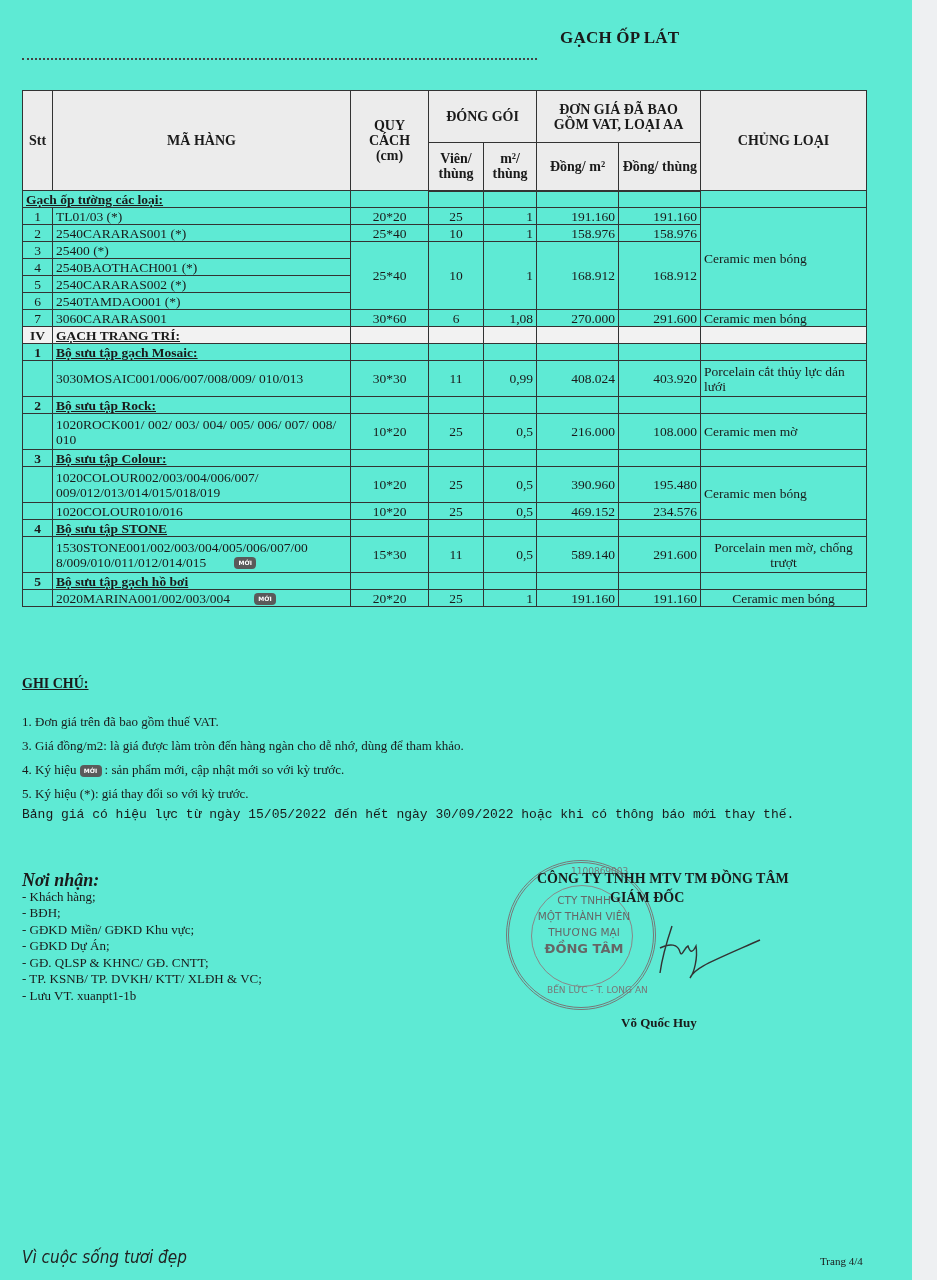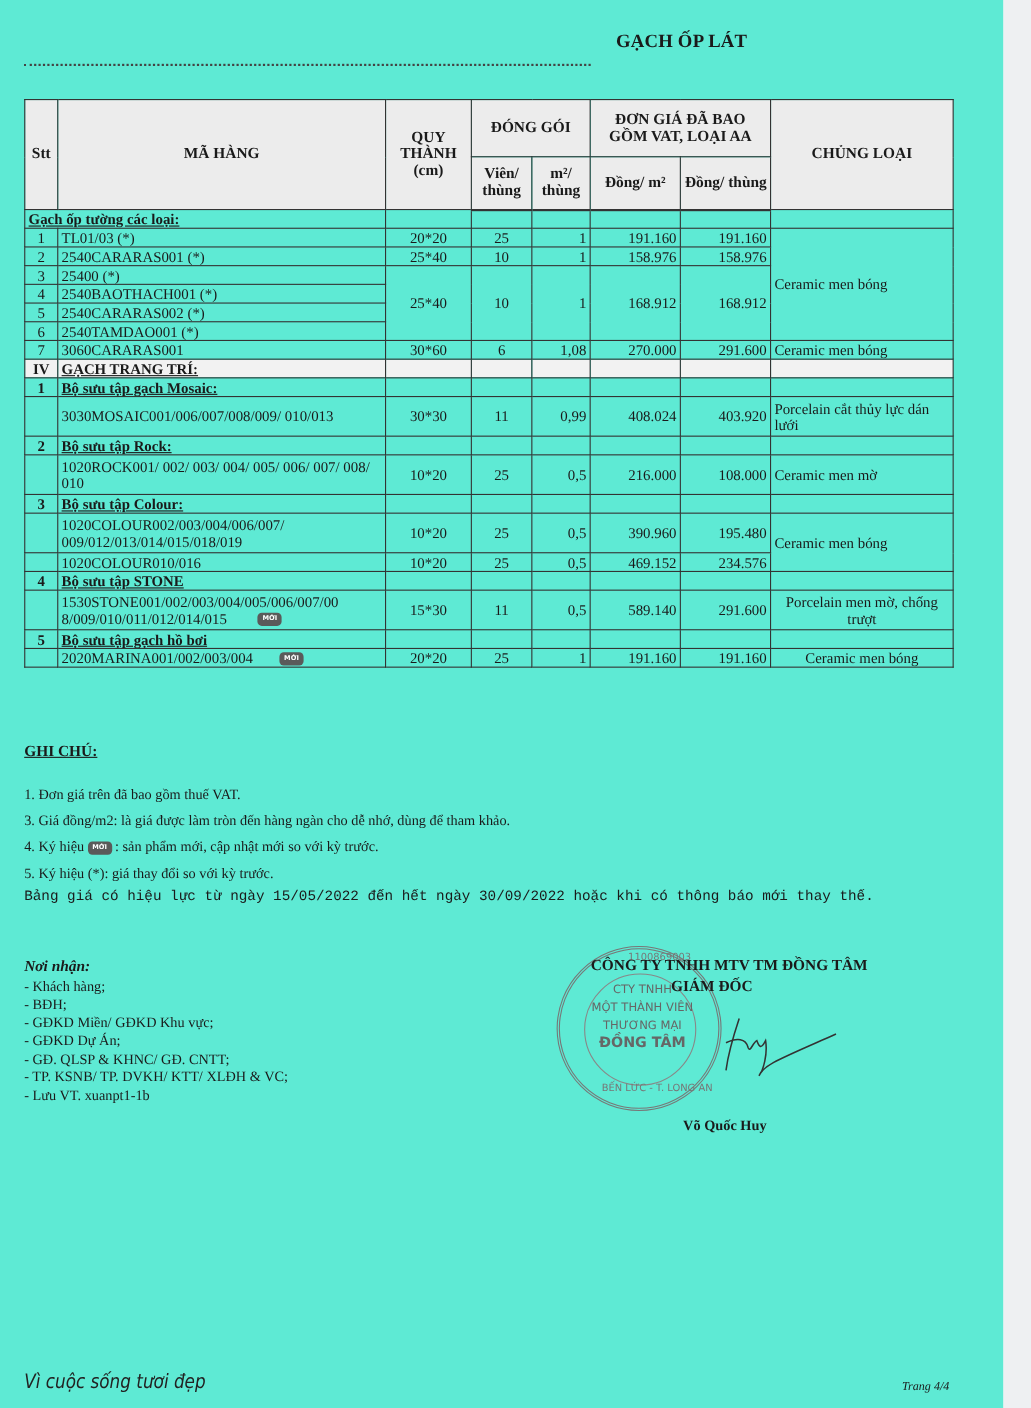--- a/index.html
+++ b/index.html
@@ -52,21 +52,21 @@
   .badge.inline { margin: 0 3px; }
   .notes {
     position: absolute; left: 22px; top: 676px; width: 870px; font-size: 13px;
   }
   .notes .notes-title { font-weight: bold; text-decoration: underline; font-size: 14px; margin-bottom: 22px; }
   .notes .note { margin-bottom: 8px; line-height: 16px; }
   .notes .validity { margin-top: -3px; font-family: Liberation Mono, monospace; }
   .recipients {
     position: absolute; left: 22px; top: 872px; font-size: 13px; line-height: 16.5px;
   }
-  .recipients .rec-title { font-weight: bold; font-style: italic; font-size: 14px; }
+  .recipients .rec-title { font-weight: bold; font-style: italic; font-size: 18px; }
   .signature {
     position: absolute; left: 500px; top: 858px; width: 360px; height: 180px;
   }
   .stamp {
     position: absolute; left: 6px; top: 2px; width: 150px; height: 150px;
     border: 3px double #777; border-radius: 50%; box-sizing: border-box;
   }
   .stamp-inner {
     position: absolute; left: 22px; top: 22px; width: 100px; height: 100px;
     border: 1.5px solid #888; border-radius: 50%;
@@ -78,21 +78,21 @@
   .stamp-code { position: absolute; left: 42px; top: 3px; font-size: 9px; color: #777; font-family: "DejaVu Sans", sans-serif; margin-left: 20px; }
   .stamp-bottom { position: absolute; left: 38px; top: 122px; font-size: 9px; color: #777; font-family: "DejaVu Sans", sans-serif; }
   .company { position: absolute; left: 37px; top: 13px; font-weight: bold; font-size: 14px; white-space: nowrap; }
   .director { position: absolute; left: 110px; top: 32px; font-weight: bold; font-size: 14px; }
   .sig-scribble { position: absolute; left: 150px; top: 60px; }
   .signer { position: absolute; left: 121px; top: 157px; font-weight: bold; font-size: 13px; }
   .slogan {
     position: absolute; left: 22px; top: 1246px; font-family: "DejaVu Sans", sans-serif;
     font-style: italic; font-size: 18px; color: #222; transform: scaleX(0.85); transform-origin: left;
   }
-  .page-num { position: absolute; left: 820px; top: 1255px; font-size: 11px; font-style: italic; }
+  .page-num { position: absolute; left: 820px; top: 1255px; font-size: 11px; }
 </style>
 </head>
 <body>
 
 <div class="side-strip"></div>
 
 <div class="page">
 
   <div class="doc-title">GẠCH ỐP LÁT</div>
   <div class="dotted-line"></div>
@@ -107,21 +107,21 @@
         <col style="width:82px">
         <col style="width:82px">
         <col style="width:166px">
     </colgroup>
     <thead>
       <tr class="hdr-top">
         <th rowspan="2">Stt</th>
         <th rowspan="2">MÃ HÀNG</th>
         <th rowspan="2">
           <div>QUY</div>
-          <div>THÀNH</div>
+          <div>CÁCH</div>
           <div>(cm)</div>
         </th>
         <th colspan="2">ĐÓNG GÓI</th>
         <th colspan="2">
           <div>ĐƠN GIÁ ĐÃ BAO</div>
           <div>GỒM VAT, LOẠI AA</div>
         </th>
         <th rowspan="2">CHỦNG LOẠI</th>
       </tr>
       <tr class="hdr-sub">

